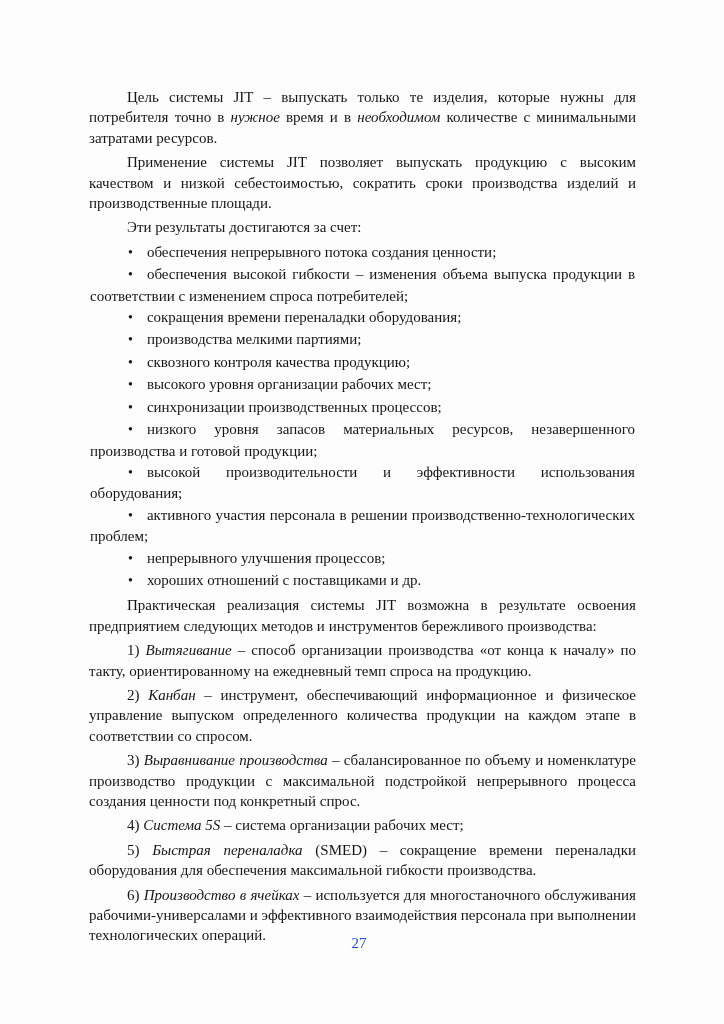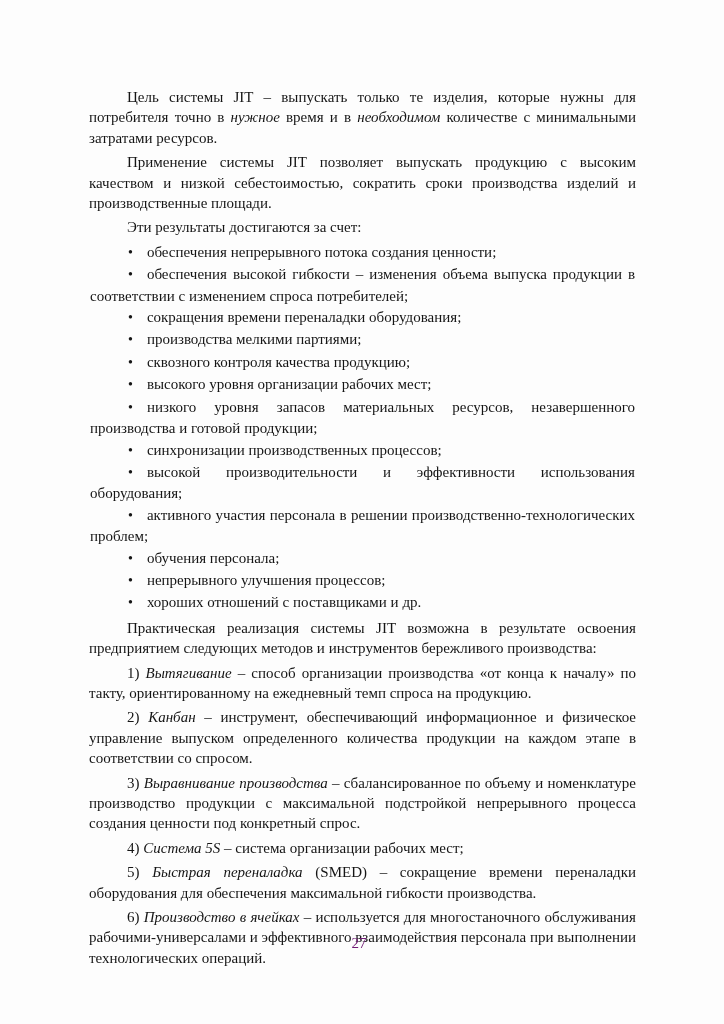--- a/index.html
+++ b/index.html
@@ -38,42 +38,41 @@
     font-size: 14px;
   }
   .page-number {
     position: absolute;
     top: 933px;
     left: 0;
     right: 6px;
     text-align: center;
     font-family: "Liberation Serif", "DejaVu Serif", serif;
     font-size: 15px;
-    color: #701a75;
+    color: #1d4ed8;
   }
 </style>
 </head>
 <body>
 
 <div class="page">
   <div class="content" id="content">
       <p class="para"><span>Цель системы JIT – выпускать только те изделия, которые нужны для потребителя точно в </span><span class="it">нужное</span><span> время и в </span><span class="it">необходимом</span><span> количестве с минимальными затратами ресурсов.</span></p>
       <p class="para"><span>Применение системы JIT позволяет выпускать продукцию с высоким качеством и низкой себестоимостью, сократить сроки производства изделий и производственные площади.</span></p>
       <p class="para"><span>Эти результаты достигаются за счет:</span></p>
       <p class="bullet"><span class="dot">•</span><span>обеспечения непрерывного потока создания ценности;</span></p>
       <p class="bullet"><span class="dot">•</span><span>обеспечения высокой гибкости – изменения объема выпуска продукции в соответствии с изменением спроса потребителей;</span></p>
       <p class="bullet"><span class="dot">•</span><span>сокращения времени переналадки оборудования;</span></p>
       <p class="bullet"><span class="dot">•</span><span>производства мелкими партиями;</span></p>
       <p class="bullet"><span class="dot">•</span><span>сквозного контроля качества продукцию;</span></p>
       <p class="bullet"><span class="dot">•</span><span>высокого уровня организации рабочих мест;</span></p>
+      <p class="bullet"><span class="dot">•</span><span>синхронизации производственных процессов;</span></p>
       <p class="bullet"><span class="dot">•</span><span>низкого уровня запасов материальных ресурсов, незавершенного производства и готовой продукции;</span></p>
-      <p class="bullet"><span class="dot">•</span><span>синхронизации производственных процессов;</span></p>
       <p class="bullet"><span class="dot">•</span><span>высокой производительности и эффективности использования оборудования;</span></p>
       <p class="bullet"><span class="dot">•</span><span>активного участия персонала в решении производственно-технологических проблем;</span></p>
-      <p class="bullet"><span class="dot">•</span><span>обучения персонала;</span></p>
       <p class="bullet"><span class="dot">•</span><span>непрерывного улучшения процессов;</span></p>
       <p class="bullet"><span class="dot">•</span><span>хороших отношений с поставщиками и др.</span></p>
       <p class="para"><span>Практическая реализация системы JIT возможна в результате освоения предприятием следующих методов и инструментов бережливого производства:</span></p>
       <p class="para"><span>1) </span><span class="it">Вытягивание</span><span> – способ организации производства «от конца к началу» по такту, ориентированному на ежедневный темп спроса на продукцию.</span></p>
       <p class="para"><span>2) </span><span class="it">Канбан</span><span> – инструмент, обеспечивающий информационное и физическое управление выпуском определенного количества продукции на каждом этапе в соответствии со спросом.</span></p>
       <p class="para"><span>3) </span><span class="it">Выравнивание производства</span><span> – сбалансированное по объему и номенклатуре производство продукции с максимальной подстройкой непрерывного процесса создания ценности под конкретный спрос.</span></p>
       <p class="para"><span>4) </span><span class="it">Система 5S</span><span> – система организации рабочих мест;</span></p>
       <p class="para"><span>5) </span><span class="it">Быстрая переналадка</span><span> (SMED) – сокращение времени переналадки оборудования для обеспечения максимальной гибкости производства.</span></p>
       <p class="para"><span>6) </span><span class="it">Производство в ячейках</span><span> – используется для многостаночного обслуживания рабочими-универсалами и эффективного взаимодействия персонала при выполнении технологических операций.</span></p>
     </div>

